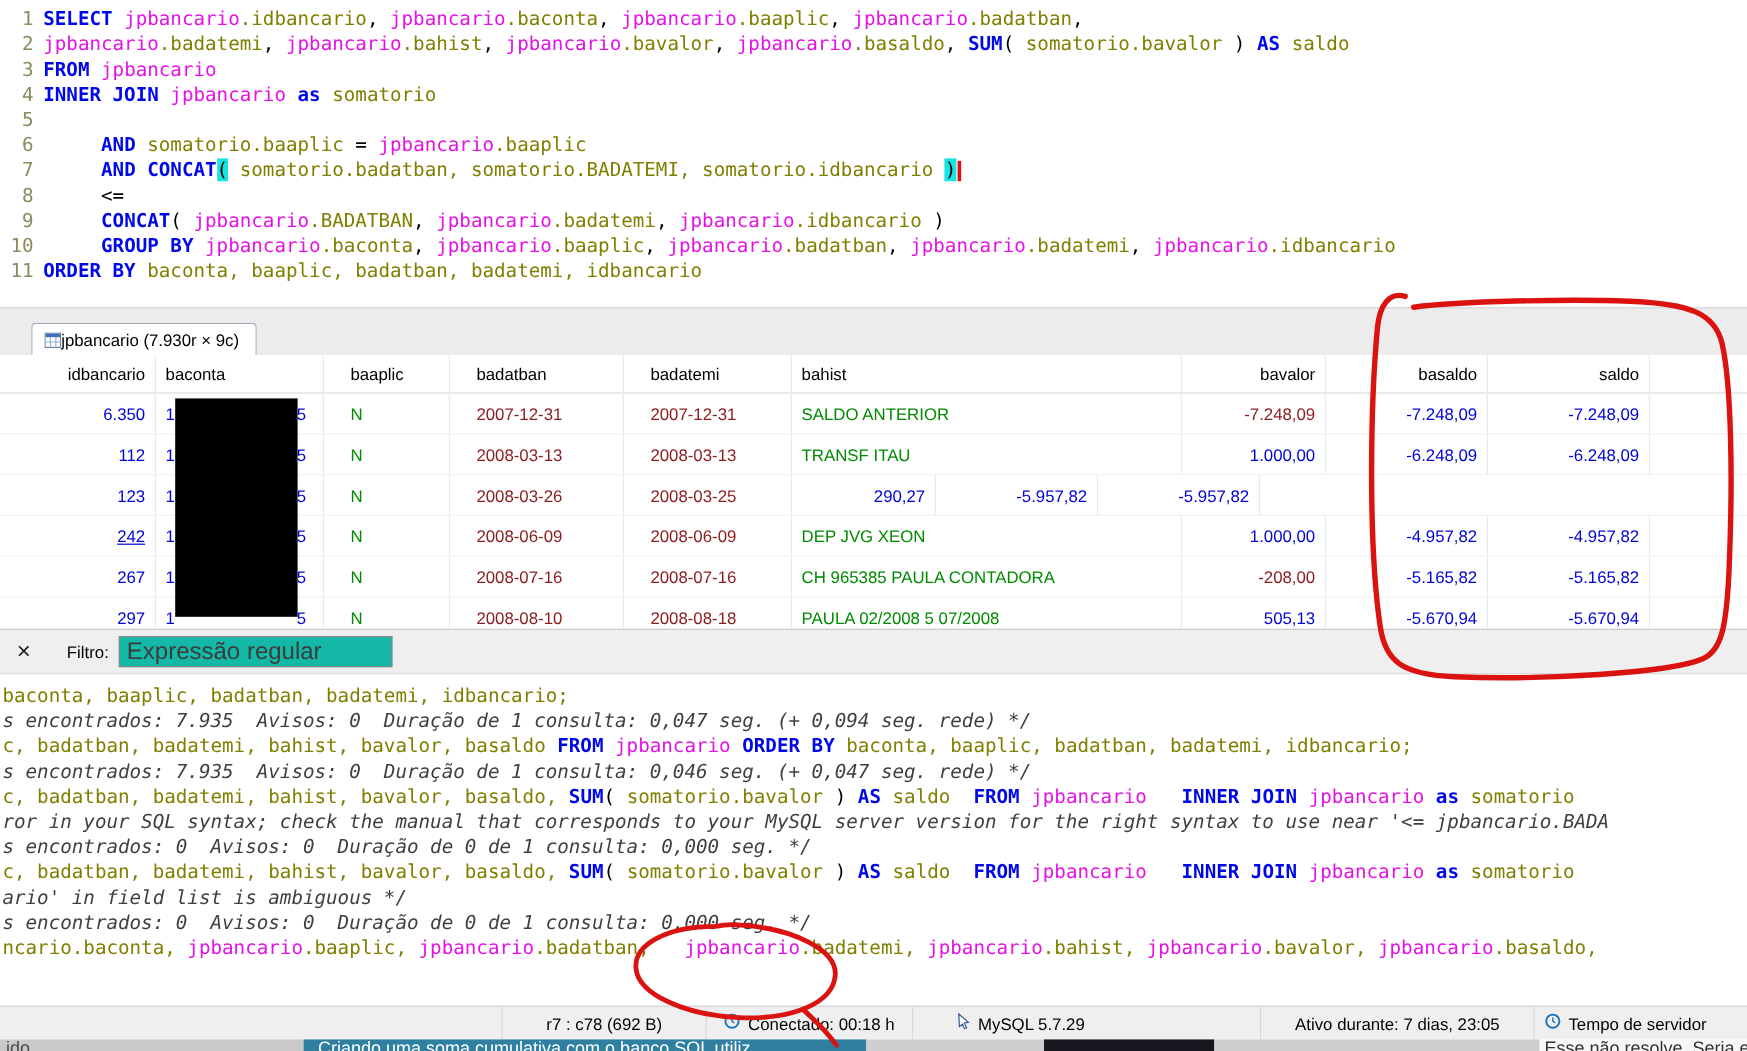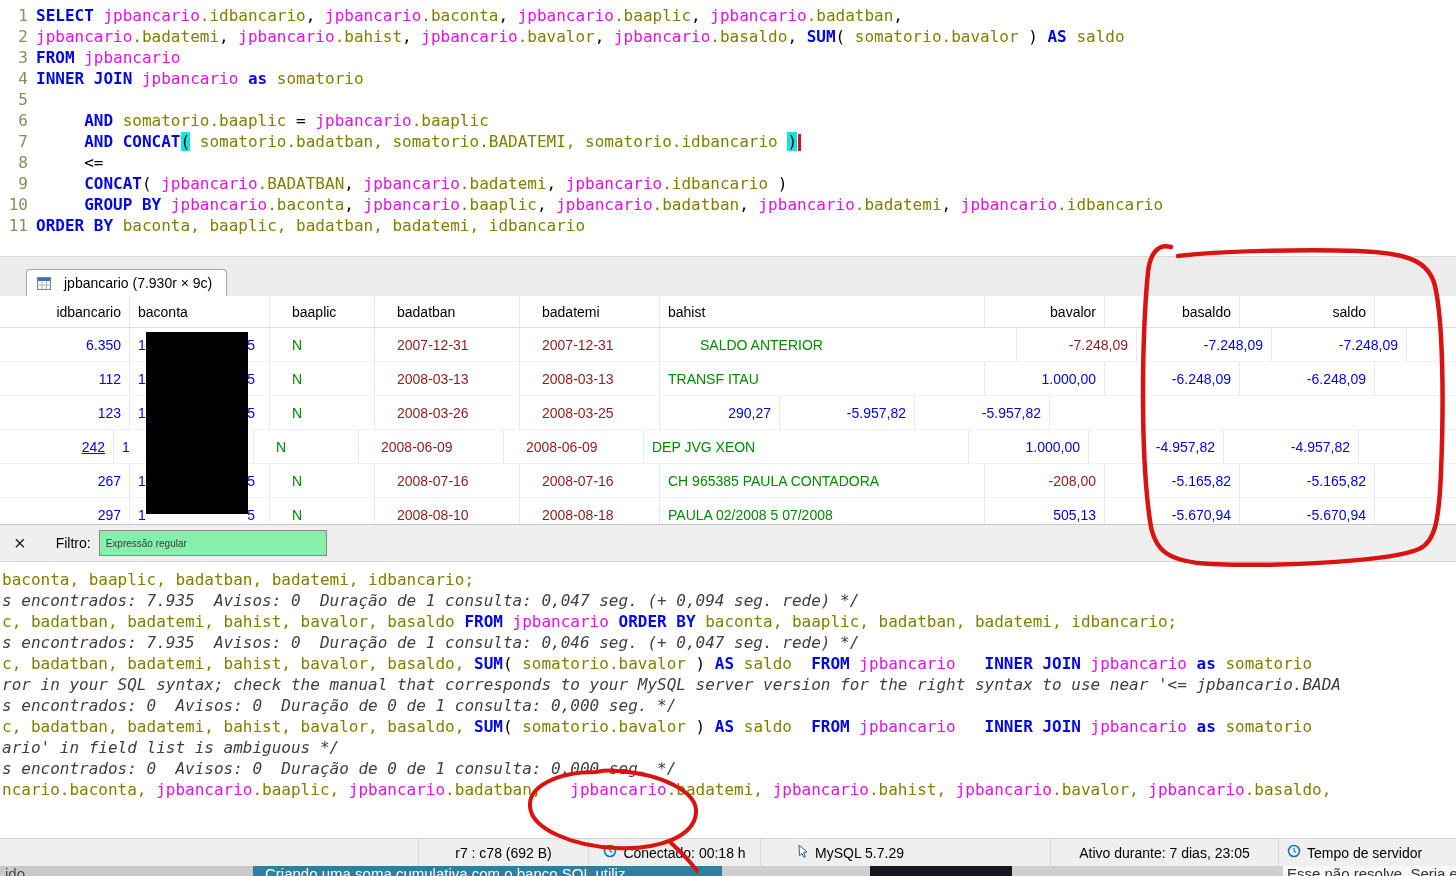--- a/index.html
+++ b/index.html
@@ -16,21 +16,21 @@
   .seg-kw{color:#0008e8;font-weight:bold}
   .seg-tbl{color:#e412e4}
   .seg-col{color:#7f7f00}
   .seg-pl{color:#000}
   .seg-hl{color:#000;background:#17e3e3}
   .seg-caret{display:inline-block;width:3px;height:17px;background:#e01010;vertical-align:text-bottom;margin-left:1px}
 
   
   #splitter{position:absolute;top:256px;left:0;width:100%;height:10px;background:#ececec;border-top:1px solid #d8d8d8}
   #tabbar{position:absolute;top:266px;left:0;width:100%;height:30px;background:#ececec;display:flex;align-items:flex-end}
-  .tab{display:inline-flex;align-items:center;gap:13px;height:27px;margin-left:26px;padding:0 14px 0 10px;
+  .tab{display:inline-flex;align-items:center;gap:0;height:27px;margin-left:26px;padding:0 14px 0 10px;
        background:#fff;border:1px solid #9aa7b5;border-bottom:none;border-radius:4px 4px 0 0;font-size:14px;color:#000}
   .tab-icon{display:inline-flex}
 
   
   #grid{position:absolute;top:296px;left:0;width:100%;height:228px;background:#fff;overflow:hidden;font-size:14px}
   .grow{display:flex;height:34px;border-bottom:1px solid #f1f1f1}
   .grow.ghead{height:32px;border-bottom:1px solid #dcdcdc;color:#000}
   .gcell{flex:none;padding:0 8px;border-right:1px solid #e4eaf1;white-space:nowrap;overflow:hidden;display:flex;align-items:center}
   .gcell.right{justify-content:flex-end}
   .gcell.indent{padding-left:22px}
@@ -40,22 +40,22 @@
   .c-green{color:#008a00}
   .c-date{color:#8b1c1c}
   .c-mar{color:#8b1c1c}
   #redaction{position:absolute;left:146px;top:332px;width:102px;height:182px;background:#000;z-index:5}
 
   
   #filterbar{position:absolute;top:524px;left:0;width:100%;height:38px;background:#efefef;
              border-top:1px solid #c9c9c9;border-bottom:1px solid #d6d6d6;display:flex;align-items:center}
   #filter-close{font-size:20px;color:#222;margin-left:14px;line-height:1;cursor:default}
   #filter-label{margin-left:30px;font-size:14px;color:#000}
-  #filter-input{margin-left:8px;width:228px;height:26px;border:1px solid #8a8a8a;background:#86efac;
-                font-size:10px;color:#3c3c3c;padding:0 6px;font-family:"Liberation Sans",sans-serif}
+  #filter-input{margin-left:8px;width:228px;height:26px;border:1px solid #8a8a8a;background:#14b8a6;
+                font-size:20px;color:#3c3c3c;padding:0 6px;font-family:"Liberation Sans",sans-serif}
 
   
   #log{position:absolute;top:562px;left:0;width:100%;height:276px;background:#fff;overflow:hidden;
        font-family:"DejaVu Sans Mono",monospace;font-size:16px;line-height:21px;padding:7px 0 0 2px}
   .log-line{white-space:pre}
   .log-comment{font-style:italic;color:#3f3f3f}
 
   
   #statusbar{position:absolute;top:838px;left:0;width:100%;height:28px;background:#efefef;
              border-top:1px solid #d4d4d4;display:flex;font-size:14px;color:#000}
@@ -132,21 +132,21 @@
       </div>
       <div class="grow">
         <div class="gcell right c-blue" style="width: 130px;">6.350</div>
         <div class="gcell bac c-blue" style="width: 140px;">
           <span>1</span>
           <span>5</span>
         </div>
         <div class="gcell indent c-green" style="width: 105px;">N</div>
         <div class="gcell indent c-date" style="width: 145px;">2007-12-31</div>
         <div class="gcell indent c-date" style="width: 140px;">2007-12-31</div>
-        <div class="gcell c-green" style="width: 325px; margin-left: 32px;">SALDO ANTERIOR</div>
+        <div class="gcell c-green" style="width: 325px;">SALDO ANTERIOR</div>
         <div class="gcell right c-mar" style="width: 120px;">-7.248,09</div>
         <div class="gcell right c-blue" style="width: 135px;">-7.248,09</div>
         <div class="gcell right c-blue" style="width: 135px;">-7.248,09</div>
         <div class="gcell fill"></div>
       </div>
       <div class="grow">
         <div class="gcell right c-blue" style="width: 130px;">112</div>
         <div class="gcell bac c-blue" style="width: 140px;">
           <span>1</span>
           <span>5</span>
@@ -168,21 +168,21 @@
         </div>
         <div class="gcell indent c-green" style="width: 105px;">N</div>
         <div class="gcell indent c-date" style="width: 145px;">2008-03-26</div>
         <div class="gcell indent c-date" style="width: 140px;">2008-03-25</div>
         <div class="gcell right c-blue" style="width: 120px;">290,27</div>
         <div class="gcell right c-blue" style="width: 135px;">-5.957,82</div>
         <div class="gcell right c-blue" style="width: 135px;">-5.957,82</div>
         <div class="gcell fill"></div>
       </div>
       <div class="grow">
-        <div class="gcell right c-blue" style="width: 114px; text-decoration: underline;">242</div>
+        <div class="gcell right c-blue" style="width: 130px; text-decoration: underline;">242</div>
         <div class="gcell bac c-blue" style="width: 140px;">
           <span>1</span>
           <span>5</span>
         </div>
         <div class="gcell indent c-green" style="width: 105px;">N</div>
         <div class="gcell indent c-date" style="width: 145px;">2008-06-09</div>
         <div class="gcell indent c-date" style="width: 140px;">2008-06-09</div>
         <div class="gcell c-green" style="width: 325px;">DEP JVG XEON</div>
         <div class="gcell right c-blue" style="width: 120px;">1.000,00</div>
         <div class="gcell right c-blue" style="width: 135px;">-4.957,82</div>

